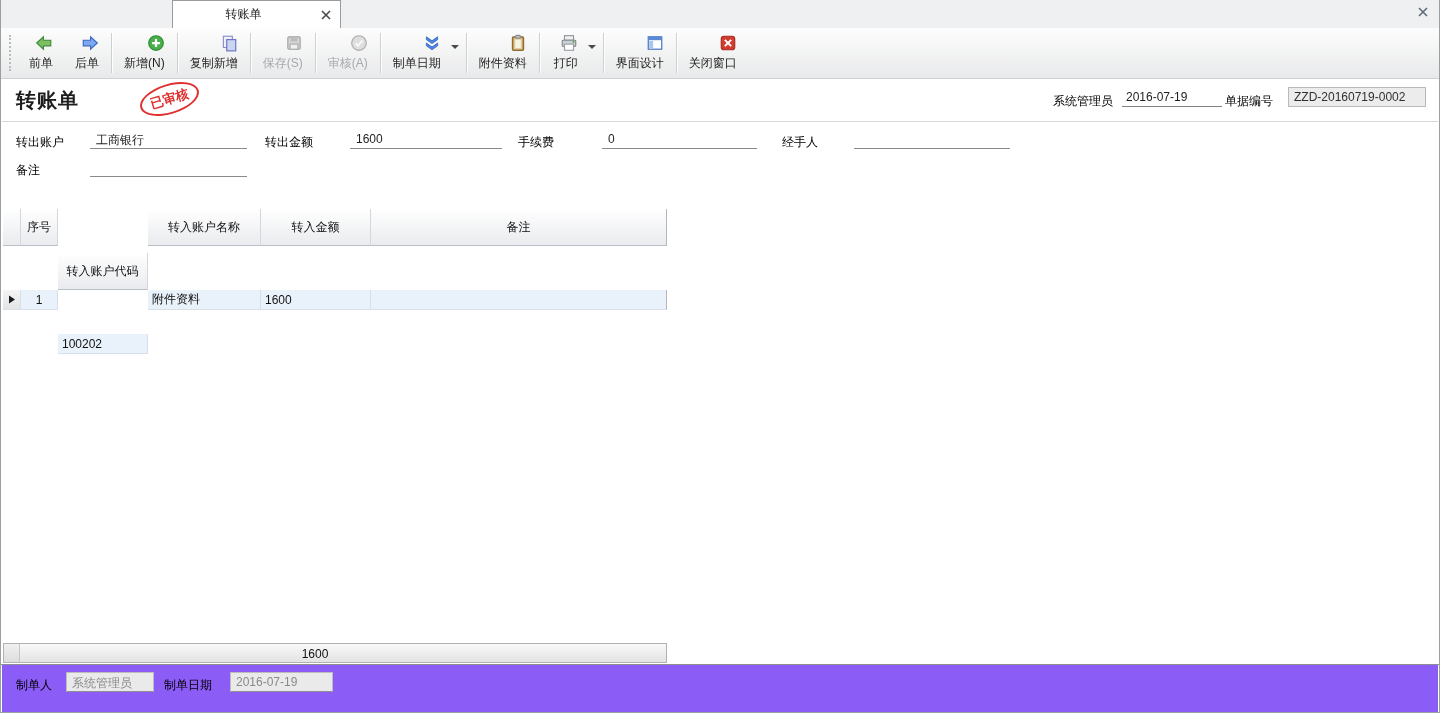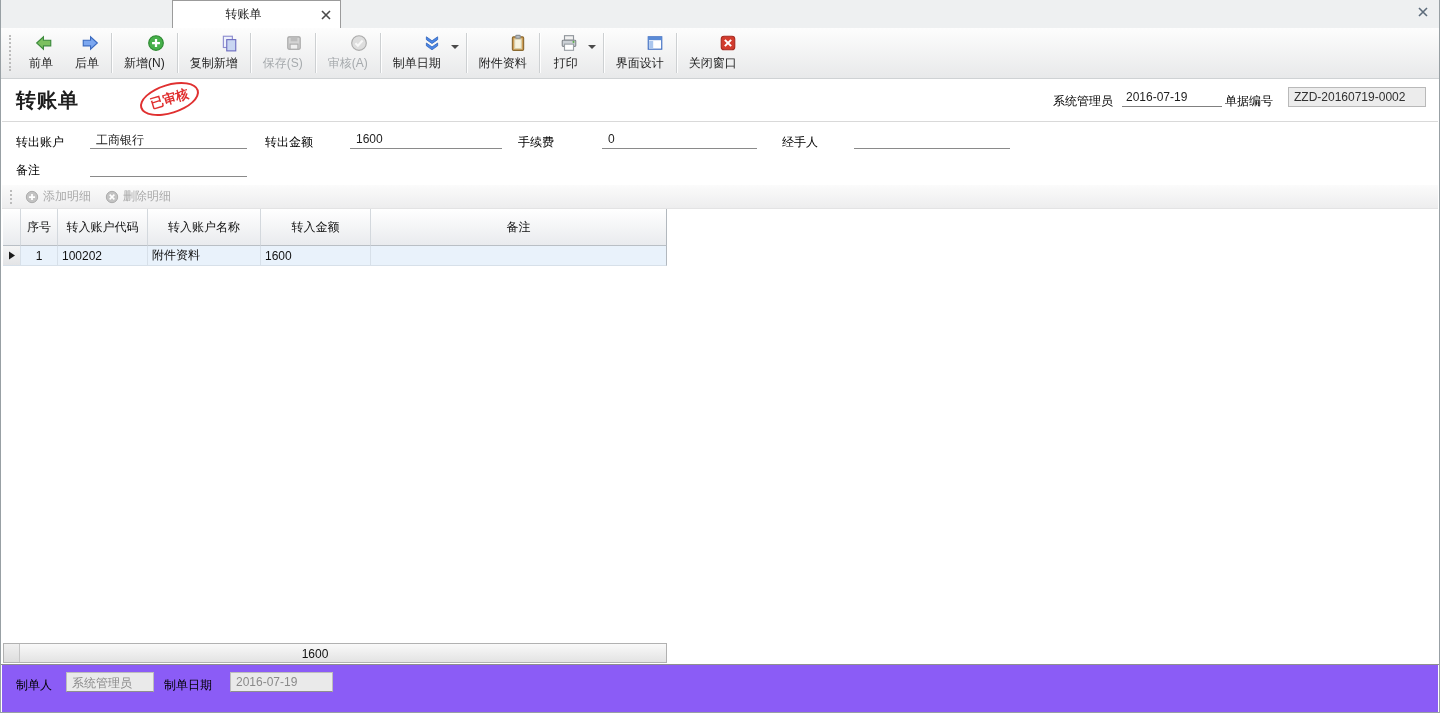--- a/index.html
+++ b/index.html
@@ -67,21 +67,21 @@
   .g-row { display:flex; }
   .gh { height:37px; background:linear-gradient(#ffffff,#e9ebee);
         border-bottom:1px solid #b9bfc5; border-right:1px solid #d3d8dd;
         display:flex; align-items:center; justify-content:center; color:#111; cursor:default; }
   .gh:last-child { border-right:1px solid #b2b8be; }
   .gd { height:20px; background:#e9f2fb; border-bottom:1px solid #d7e0e9; border-right:1px solid #d7e0e9;
         display:flex; align-items:center; padding:0 4px; color:#111; }
   .gd:last-child { border-right:1px solid #b2b8be; }
   .gd.center { justify-content:center; padding:0; }
   .g-sel { background:linear-gradient(#f5f5f5,#e3e4e6) !important; justify-content:center; padding:0; }
-  .c0{width:18px;} .c1{width:37px;} .c2{width:90px;} .c3{width:113px;} .c4{width:110px;} .c5{width:296px;}
+  .c0{width:18px;} .c1{width:37px;} .c2{width:90px;margin-top:44px;} .c3{width:113px;} .c4{width:110px;} .c5{width:296px;}
 
   
   .summary { position:absolute; top:643px; left:2px; width:664px; height:20px;
              background:linear-gradient(#f9f9f9,#e3e3e3); border:1px solid #b1b1b1; }
   .sum-stub { position:absolute; left:0; top:0; width:16px; height:100%;
               background:linear-gradient(#f0f0f0,#dddddd); border-right:1px solid #c6c6c6; }
   .sum-val { position:absolute; left:256px; top:3px; width:110px; text-align:center; color:#111; }
   .splitter { position:absolute; top:664px; left:0; right:0; height:1px; background:#8f8f8f; }
 
   
@@ -245,37 +245,20 @@
     <span class="fl" style="left:516px;">手续费</span>
     <div class="fv" style="left:600px; width:155px;">0</div>
 
     <span class="fl" style="left:780px;">经手人</span>
     <div class="fv" style="left:852px; width:156px;"></div>
 
     <span class="fl2" style="left:14px;">备注</span>
     <div class="fv2" style="left:88px; width:157px;"></div>
   </div>
 
-  <div class="detail-bar">
-    <div class="grip"></div>
-    <div class="d-btn">
-      <svg class="icon14" viewBox="0 0 16 16">
-        <circle cx="8" cy="8" r="6.5" fill="#c3c3c3" stroke="#a5a5a5"></circle>
-        <path d="M8 4.5 V11.5 M4.5 8 H11.5" stroke="#fff" stroke-width="2"></path>
-      </svg>
-      <span>添加明细</span>
-    </div>
-    <div class="d-btn">
-      <svg class="icon14" viewBox="0 0 16 16">
-        <circle cx="8" cy="8" r="6.5" fill="#c3c3c3" stroke="#a5a5a5"></circle>
-        <path d="M5.3 5.3 L10.7 10.7 M10.7 5.3 L5.3 10.7" stroke="#fff" stroke-width="1.8"></path>
-      </svg>
-      <span>删除明细</span>
-    </div>
-  </div>
 
   <div class="grid">
     <div class="g-row">
       <div class="gh c0"></div>
       <div class="gh c1">序号</div>
       <div class="gh c2">转入账户代码</div>
       <div class="gh c3">转入账户名称</div>
       <div class="gh c4">转入金额</div>
       <div class="gh c5">备注</div>
     </div>

